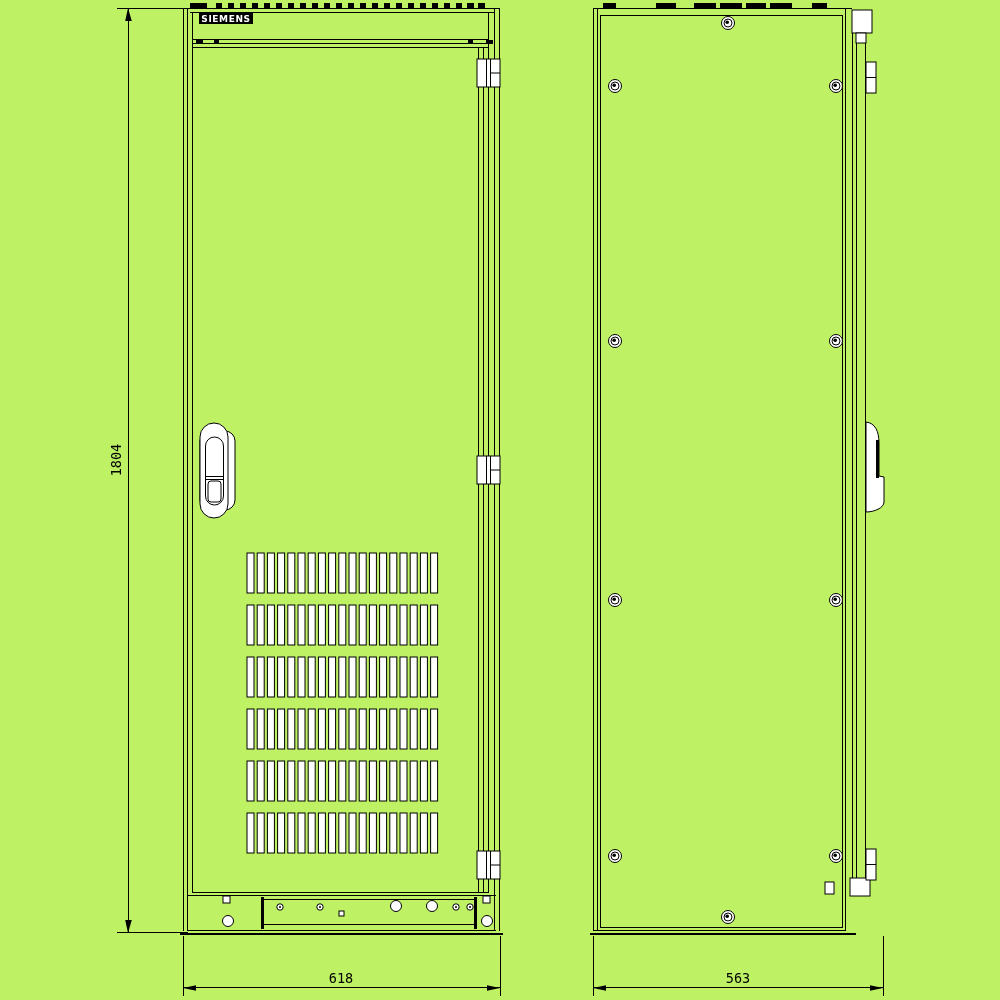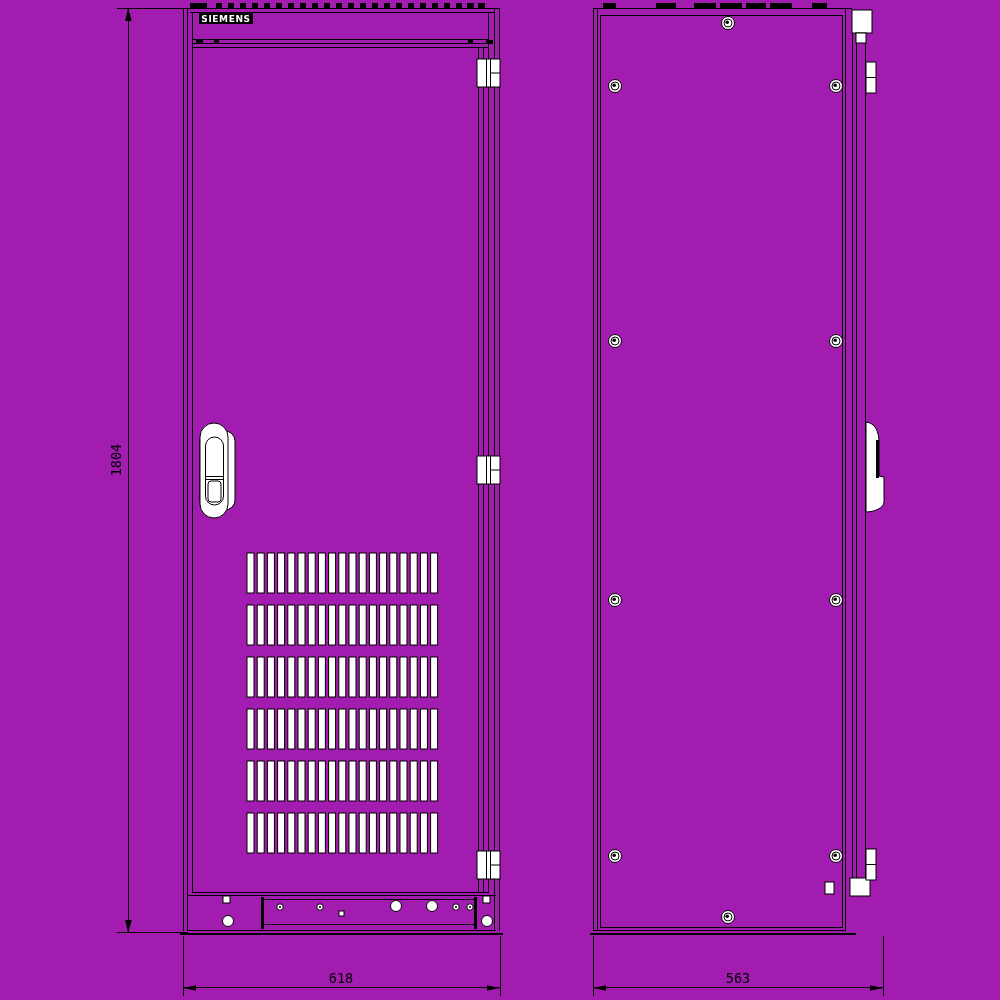--- a/index.html
+++ b/index.html
@@ -1,16 +1,16 @@
 <!DOCTYPE html>
 <html><head>
 <meta charset="utf-8">
 <style>
   html,body{margin:0;padding:0;background:#ffffff;}
-  .canvas{position:relative;width:1000px;height:1000px;background:#a21caf;overflow:hidden;}
+  .canvas{position:relative;width:1000px;height:1000px;background:#bef264;overflow:hidden;}
   svg{position:absolute;top:0;left:0;}
   .s  {stroke:#000;stroke-width:1;fill:none;}
   .s2 {stroke:#000;stroke-width:2.5;fill:none;}
   .s3 {stroke:#000;stroke-width:3;fill:none;}
   .sw {stroke:#000;stroke-width:1;fill:#ffffff;}
   .f  {fill:#000;stroke:none;}
   .crisp{shape-rendering:crispEdges;}
   .dim-text{font-family:"DejaVu Sans Mono",monospace;font-size:13.5px;fill:#000;}
   .logo-text{font-family:"DejaVu Sans",sans-serif;font-size:9px;font-weight:bold;fill:#ffffff;letter-spacing:0.6px;}
 </style>

